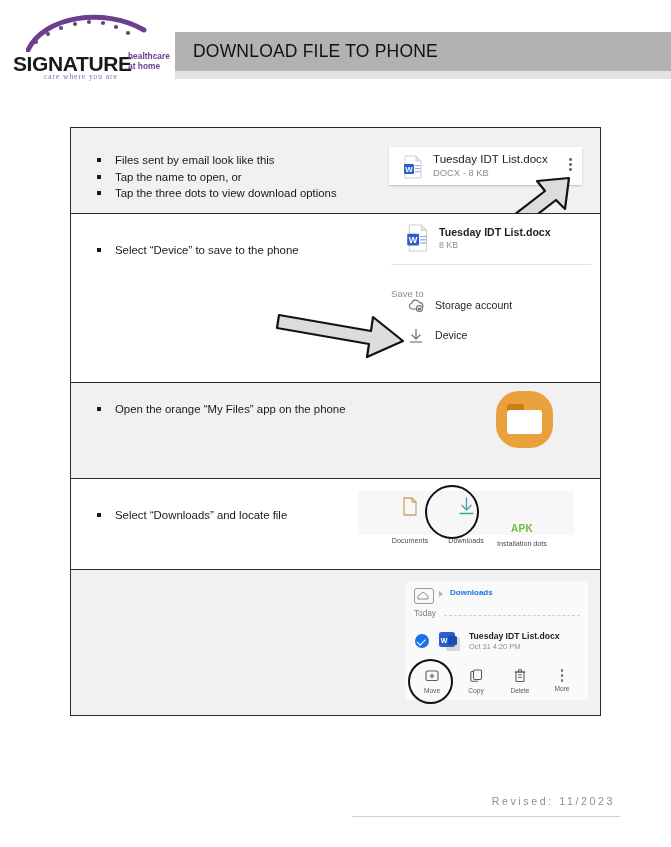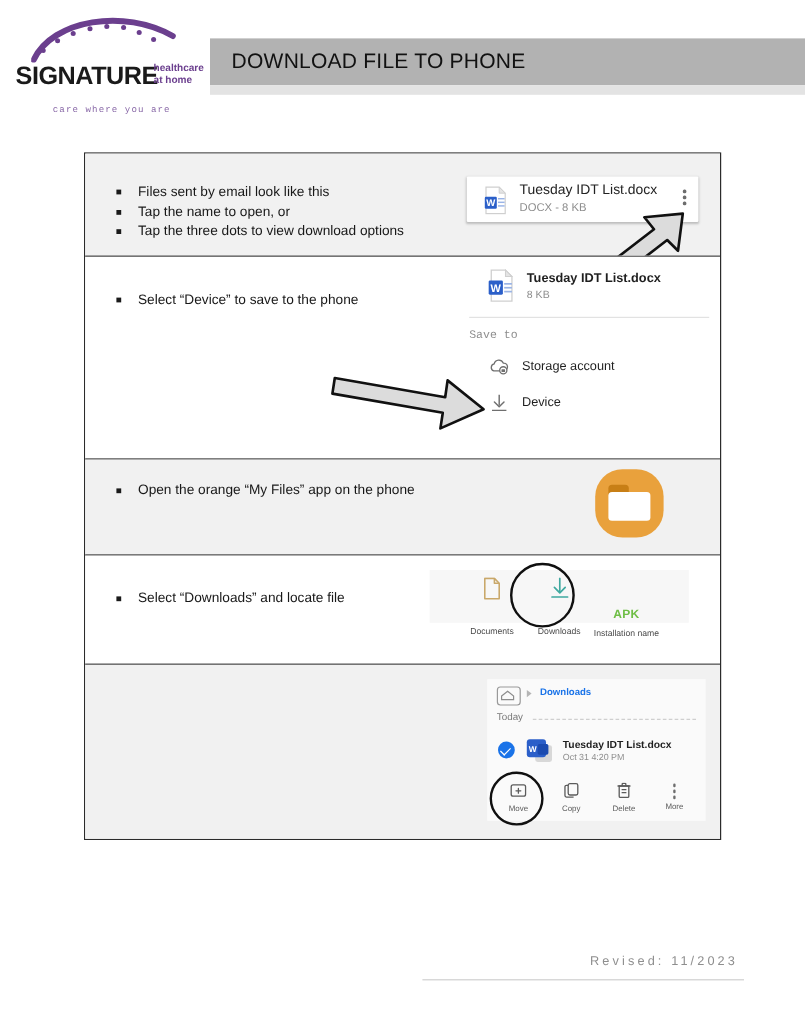--- a/index.html
+++ b/index.html
@@ -74,25 +74,25 @@
     top: 42px;
     font-size: 8.4px;
     line-height: 9.6px;
     font-weight: bold;
     color: #6b3f8e;
     font-family: "Liberation Sans", sans-serif;
   }
   #logo-tag {
     position: absolute;
     left: 36px;
-    top: 78px;
+    top: 62px;
     font-size: 7.6px;
     letter-spacing: 0.9px;
     color: #8a6aa8;
-    font-family: Liberation Mono, monospace;
+    font-family: Liberation Serif, serif;
   }
 
   
   #steps-table {
     position: absolute;
     left: 70px;
     top: 127px;
     width: 531px;
     border: 1px solid #2b2b2b;
     box-sizing: border-box;
@@ -182,23 +182,23 @@
   #r2-fsize {
     position: absolute; left: 48px; top: 16px;
     font-size: 8.8px; color: #8d8d8d;
     font-family: "Liberation Sans", sans-serif;
   }
   #r2-div {
     position: absolute; left: 0px; top: 40px; width: 200px; height: 1px;
     background: #e2e2e2;
   }
   #r2-saveto {
-    position: absolute; left: 0px; top: 50px;
+    position: absolute; left: 0px; top: 64px;
     font-size: 9.6px; color: #8d8d8d;
-    font-family: Liberation Mono, monospace;
+    font-family: Liberation Sans, sans-serif;
   }
   .r2-opt {
     position: absolute;
     left: 0px;
     font-size: 10.6px;
     color: #1f1f1f;
     font-family: "Liberation Sans", sans-serif;
   }
   .r2-opt .lbl { position: absolute; left: 44px; top: 1px; white-space: nowrap; }
 
@@ -455,21 +455,21 @@
         </svg>
         <span class="lbl">Device</span>
       </div>
     </div>
 
     <svg style="position:absolute;left:204px;top:93px" width="135" height="58" viewBox="0 0 135 58">
       <path d="M4 8 L96 24 L98 10 L128 34 L92 50 L94 37 L2 21 Z" fill="#dcdcdc" stroke="#111111" stroke-width="2.2" stroke-linejoin="round"></path>
     </svg>
   </div>
 
-  <div class="step-row shaded" style="height:80px">
+  <div class="step-row shaded" style="height:96px">
     <div class="bullets" style="top:18px">
       <div class="bullet-line"><span class="sq"></span><span>Open the orange “My Files” app on the phone</span></div>
     </div>
     <div id="myfiles-icon">
       <div id="myfiles-tab"></div>
       <div id="myfiles-folder"></div>
     </div>
   </div>
 
   <div class="step-row plain" style="height:91px">
@@ -490,21 +490,21 @@
         <svg width="17" height="19" viewBox="0 0 17 19">
           <path d="M8.5 1 V12" stroke="#3fa9a0" stroke-width="1.4" stroke-linecap="round"></path>
           <path d="M4 8.5 L8.5 13 L13 8.5" fill="none" stroke="#3fa9a0" stroke-width="1.4" stroke-linecap="round" stroke-linejoin="round"></path>
           <path d="M2 16.5 H15" stroke="#3fa9a0" stroke-width="1.4" stroke-linecap="round"></path>
         </svg>
         <div class="r4-lbl">Downloads</div>
       </div>
 
       <div class="r4-item" style="left:128px;top:8px">
         <div class="r4-apk">APK</div>
-        <div class="r4-lbl" style="margin-top:5px">Installation name</div>
+        <div class="r4-lbl" style="margin-top:5px">Installation dots</div>
       </div>
     </div>
 
     <div id="r4-circle"></div>
   </div>
 
   <div class="step-row shaded" style="height:145px">
 
     <div id="r5-panel">
       <div id="r5-homebox">

